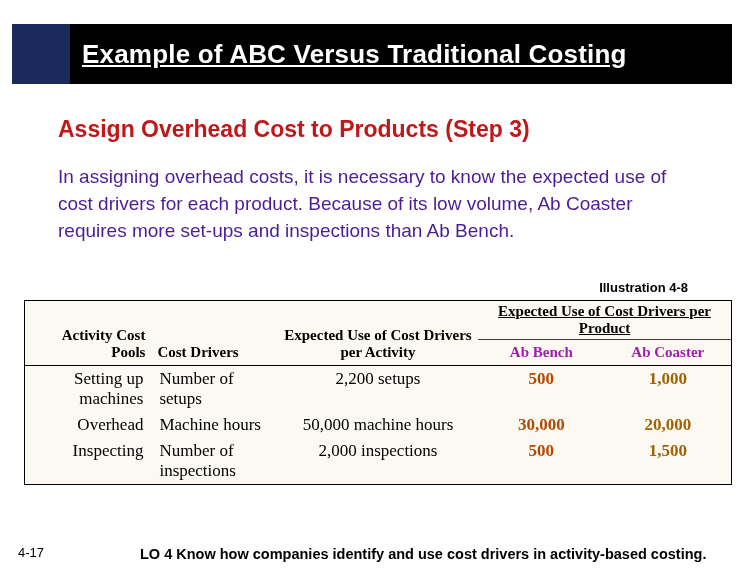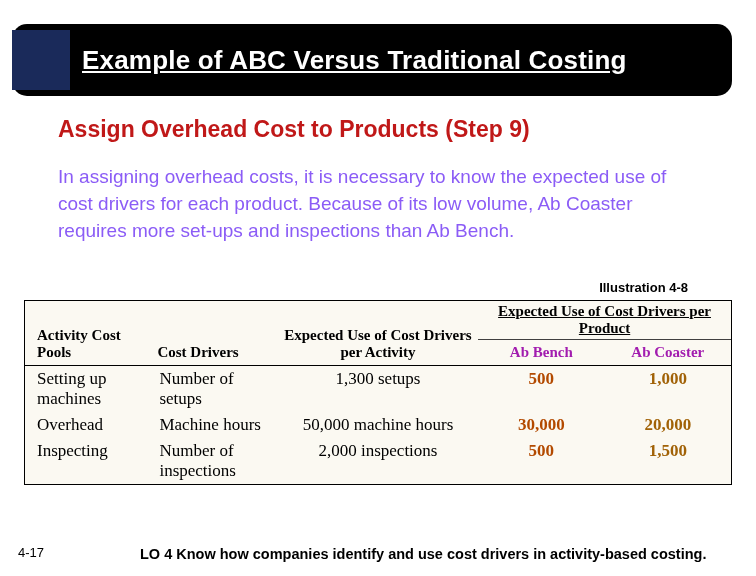--- a/index.html
+++ b/index.html
@@ -9,25 +9,24 @@
     background: #fff;
     font-family: Arial, Helvetica, sans-serif;
     position: relative;
     overflow: hidden;
   }
   .title-bar {
     position: absolute;
     top: 24px;
     left: 12px;
     width: 720px;
-    height: 72px;
+    height: 60px;
     background: #000;
     display: flex;
     align-items: center;
-    border-radius: 15px;
   }
   .title-bar .navy {
     width: 58px;
     height: 60px;
     background: #1a2a5a;
     flex-shrink: 0;
   }
   .title-text {
     color: #fff;
     font-size: 26px;
@@ -42,21 +41,21 @@
     left: 58px;
     color: #c01818;
     font-size: 23px;
     font-weight: bold;
   }
   .body-text {
     position: absolute;
     top: 164px;
     left: 58px;
     width: 640px;
-    color: #8b5cf6;
+    color: #4c1d95;
     font-size: 19px;
     line-height: 1.42;
   }
   .illus-label {
     position: absolute;
     top: 280px;
     right: 68px;
     font-size: 13px;
     font-weight: bold;
     color: #000;
@@ -87,21 +86,21 @@
     font-size: 15px;
     padding: 2px 4px 2px 4px;
     text-decoration: underline;
   }
   tbody td {
     font-size: 17px;
     padding: 3px 8px;
     vertical-align: top;
     margin-top: 8px;
   }
-  .col-pool { width: 120px; text-align: left; padding-left: 12px;}
+  .col-pool { width: 120px; text-align: right; padding-left: 12px;}
   .col-driver { width: 120px; text-align: left;}
   .col-activity { width: 190px; text-align: center;}
   .col-bench { width: 120px; text-align: center; color: #b34a00; font-weight: bold;}
   .col-coaster{ width: 120px; text-align: center; color: #a16207; font-weight: bold;}
   .sub-head { color: #a21caf; }
   .page-num {
     position: absolute;
     left: 18px;
     bottom: 16px;
     font-size: 13px;
@@ -119,21 +118,21 @@
   }
 </style>
 </head>
 <body>
 
 <div class="title-bar">
   <div class="navy"></div>
   <div class="title-text">Example of ABC Versus Traditional Costing</div>
 </div>
 
-<div class="subtitle">Assign Overhead Cost to Products (Step 9)</div>
+<div class="subtitle">Assign Overhead Cost to Products (Step 3)</div>
 
 <div class="body-text">In assigning overhead costs, it is necessary to know the expected use of cost drivers for each product. Because of its low volume, Ab Coaster requires more set-ups and inspections than Ab Bench.</div>
 
 <div class="illus-label">Illustration 4-8</div>
 
 <div class="table-wrap">
   <table>
     <thead>
       <tr>
         <th rowspan="2" class="col-pool">Activity Cost Pools</th>
@@ -143,21 +142,21 @@
       </tr>
       <tr>
         <th class="col-bench sub-head">Ab Bench</th>
         <th class="col-coaster sub-head">Ab Coaster</th>
       </tr>
     </thead>
     <tbody>
       <tr>
         <td class="col-pool">Setting up machines</td>
         <td class="col-driver">Number of setups</td>
-        <td class="col-activity">1,300 setups</td>
+        <td class="col-activity">2,200 setups</td>
         <td class="col-bench">500</td>
         <td class="col-coaster">1,000</td>
       </tr>
       <tr>
         <td class="col-pool">Overhead</td>
         <td class="col-driver">Machine hours</td>
         <td class="col-activity">50,000 machine hours</td>
         <td class="col-bench">30,000</td>
         <td class="col-coaster">20,000</td>
       </tr>

